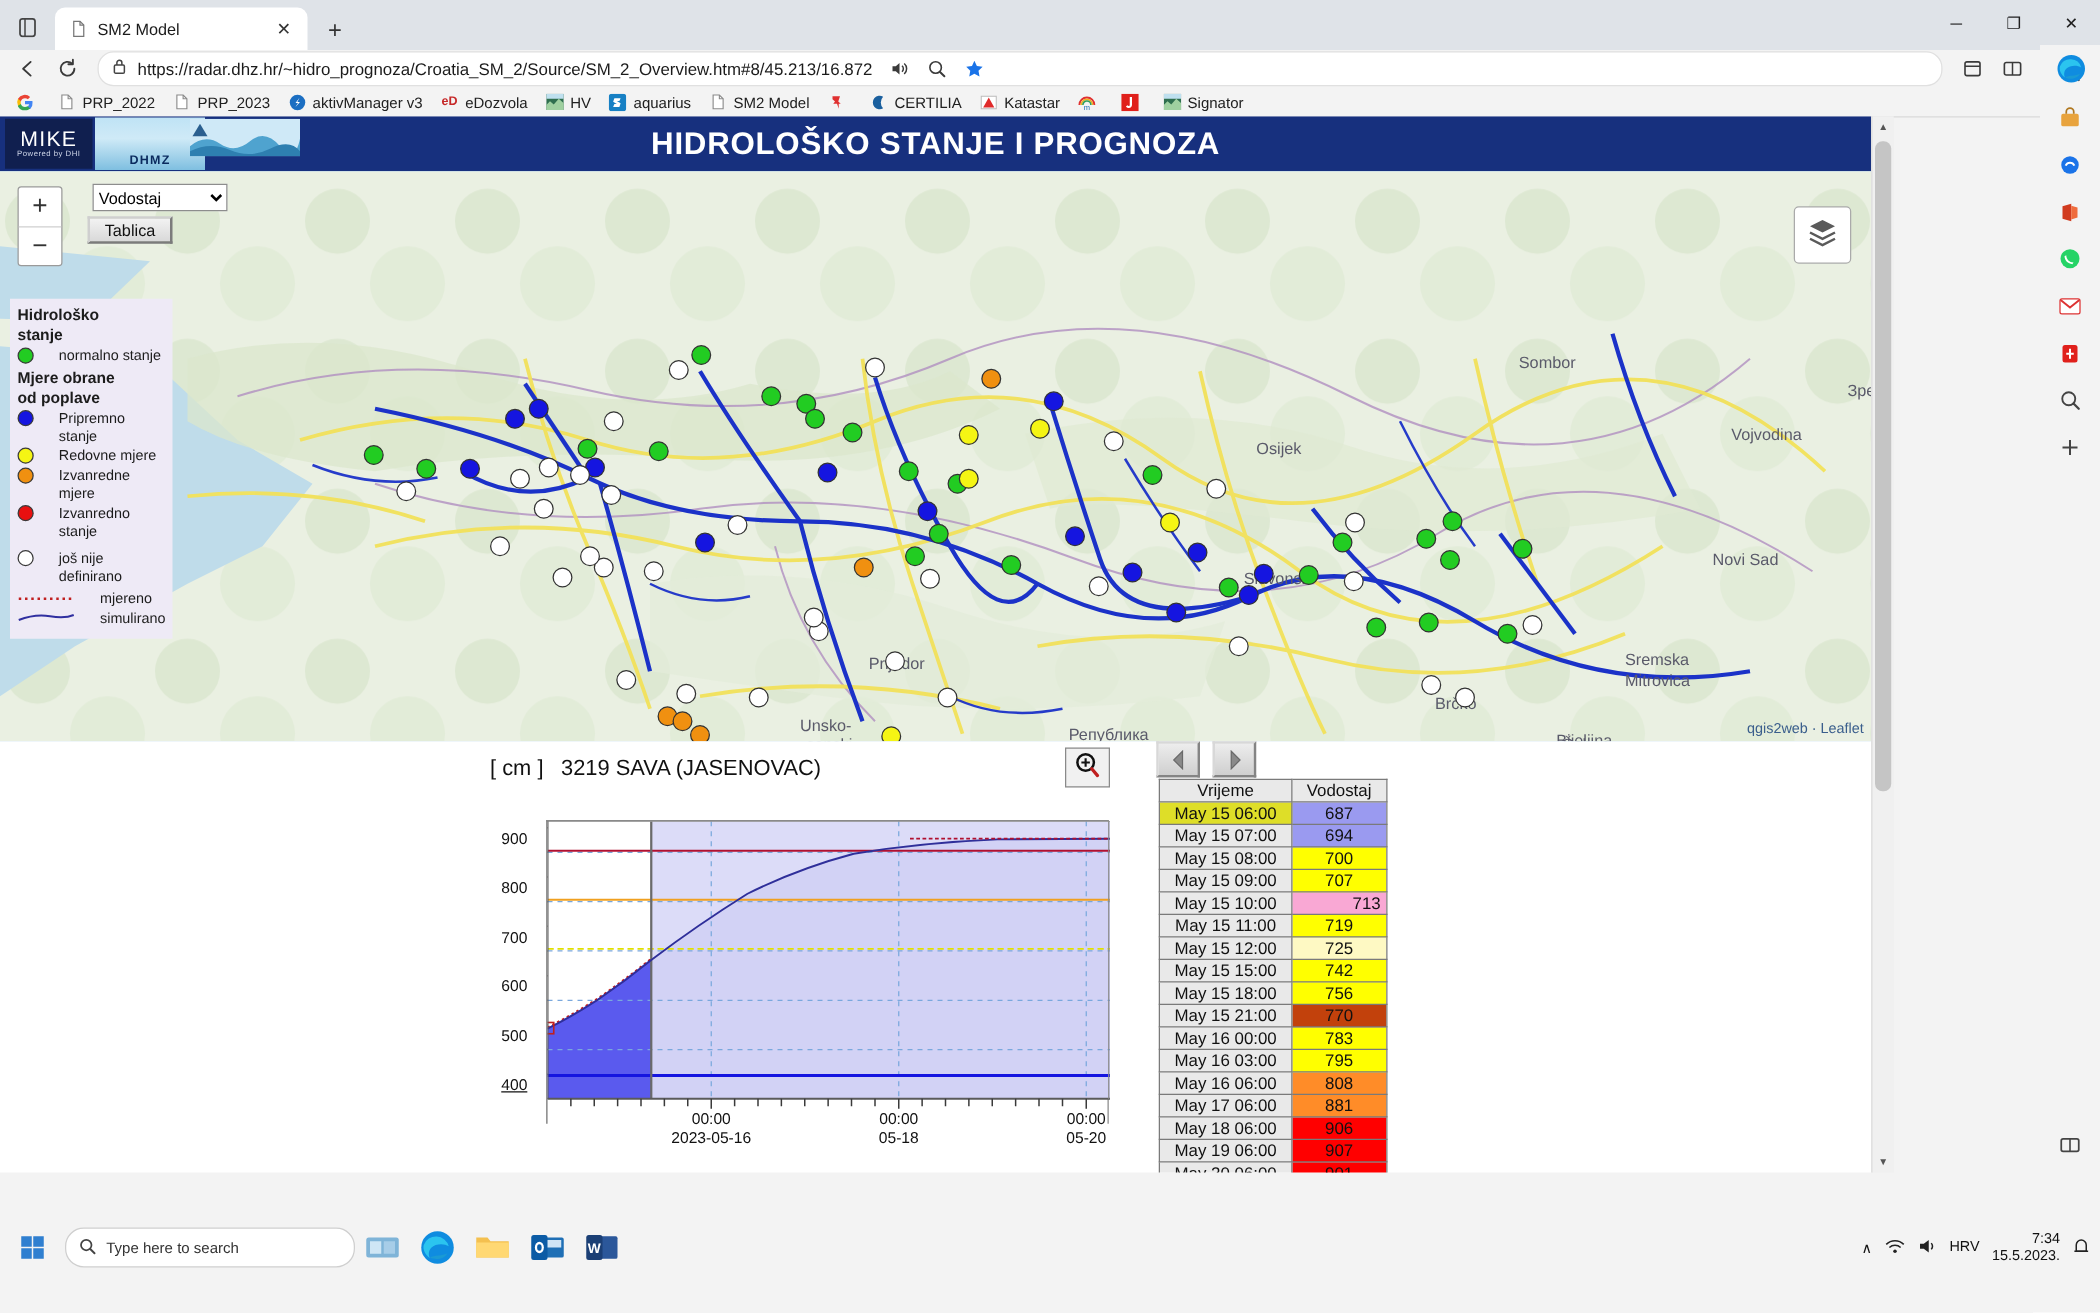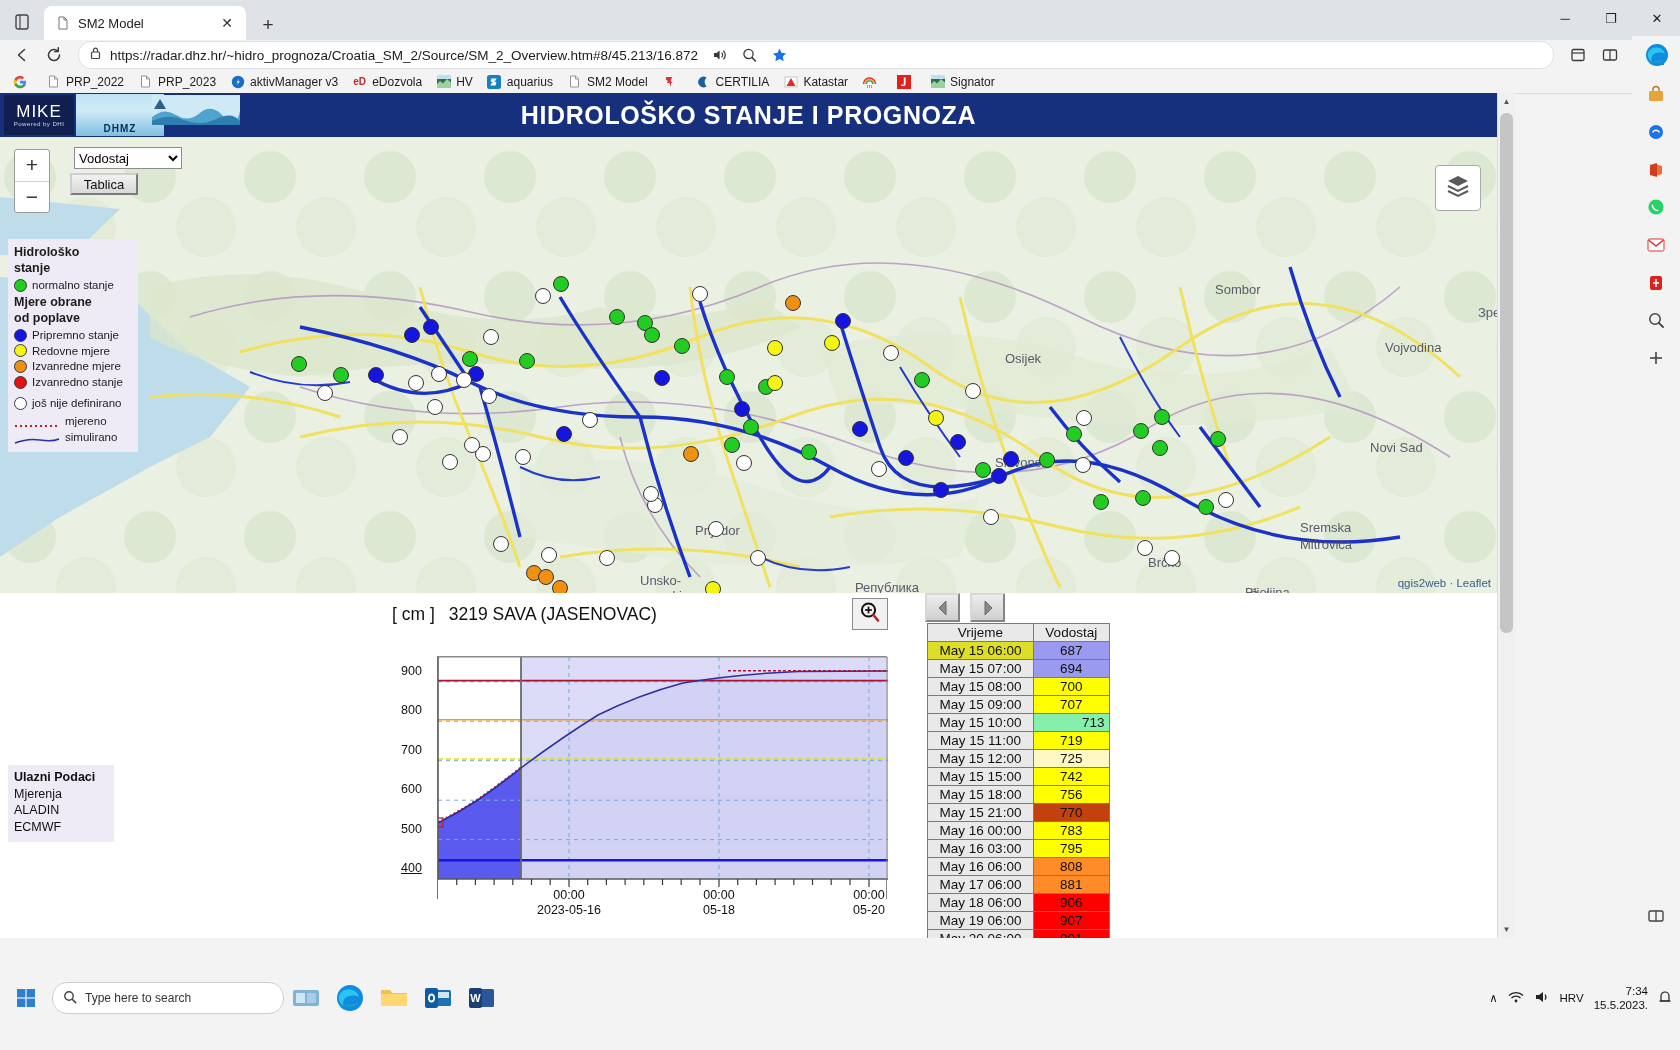--- a/index.html
+++ b/index.html
@@ -62,21 +62,21 @@
   #zoomctl div{flex:1;display:flex;align-items:center;justify-content:center;font-size:21px;color:#333;}
   #zoomctl .zsep{flex:none;height:1px;background:#cfcfcf;}
 
   #sel-wrap{position:absolute;left:74px;top:10px;}
   #sel-vodostaj{width:108px;height:22px;font-size:13px;font-family:"Liberation Sans",sans-serif;border:1px solid #8d8d8d;background:#fff;}
   #btn-tablica{position:absolute;left:70px;top:36px;width:68px;height:22px;font-size:13px;font-family:"Liberation Sans",sans-serif;
      background:linear-gradient(180deg,#f2f2f2,#d9d9d9);border:2px outset #cfcfcf;color:#111;}
 
   #legend{position:absolute;left:8px;top:102px;width:118px;background:#eeeaf6;padding:6px 6px 8px 6px;font-size:11.5px;color:#1c1c1c;line-height:1.27;}
   #legend .hd{font-weight:bold;font-size:12.5px;}
-  #legend .row{display:flex;align-items:center;gap:5px;margin-top:1px;}
+  #legend .row{display:flex;align-items:flex-start;gap:20px;margin-top:1px;}
   .dot{width:11px;height:11px;border-radius:50%;border:1px solid #3a3a3a;flex:none;}
   .dotline{width:46px;height:6px;flex:none;}
 
   #qgis{position:absolute;right:6px;bottom:4px;font-size:11.5px;color:#3a5e8c;}
   #layers{position:absolute;right:16px;top:28px;width:44px;height:44px;background:#fff;border:1px solid #aaa;border-radius:4px;display:flex;align-items:center;justify-content:center;}
 
   
   #chart-title{position:absolute;left:392px;top:511px;font-size:17.5px;color:#111;font-family:"Liberation Sans",sans-serif;}
   #chart-title .unit{margin-right:14px;}
   #zoombtn{position:absolute;left:852px;top:505px;width:34px;height:30px;background:#f1f1f1;border:1px solid #8a8a8a;display:flex;align-items:center;justify-content:center;}
@@ -732,26 +732,20 @@
           <div>00:00</div>
           <div>05-18</div>
         </div>
         <div style="position:absolute;left:401px;width:60px;text-align:center;">
           <div>00:00</div>
           <div>05-20</div>
         </div>
       </div>
     </div>
 
-    <div id="ulazni">
-      <div class="h">Ulazni Podaci</div>
-      <div>Mjerenja</div>
-      <div>ALADIN</div>
-      <div>ECMWF</div>
-    </div>
 
     <div id="navbtns">
       <div class="navsq">
         <svg width="14" height="16" viewBox="0 0 14 16">
             <path d="M10 1L3 8l7 7z" fill="#8a8a8a" stroke="#6a6a6a" stroke-width="1"></path>
           </svg>
       </div>
       <div class="navsq">
         <svg width="14" height="16" viewBox="0 0 14 16">
             <path d="M4 1l7 7-7 7z" fill="#8a8a8a" stroke="#6a6a6a" stroke-width="1"></path>
@@ -778,21 +772,21 @@
           <tr>
             <td class="t">May 15 08:00</td>
             <td class="v" style="background: rgb(255, 255, 0);">700</td>
           </tr>
           <tr>
             <td class="t">May 15 09:00</td>
             <td class="v" style="background: rgb(255, 255, 0);">707</td>
           </tr>
           <tr>
             <td class="t">May 15 10:00</td>
-            <td class="v" style="background: #86efac; padding-left: 48px;">713</td>
+            <td class="v" style="background: #f9a8d4; padding-left: 48px;">713</td>
           </tr>
           <tr>
             <td class="t">May 15 11:00</td>
             <td class="v" style="background: rgb(255, 255, 0);">719</td>
           </tr>
           <tr>
             <td class="t">May 15 12:00</td>
             <td class="v" style="background: #fef9c3;">725</td>
           </tr>
           <tr>

